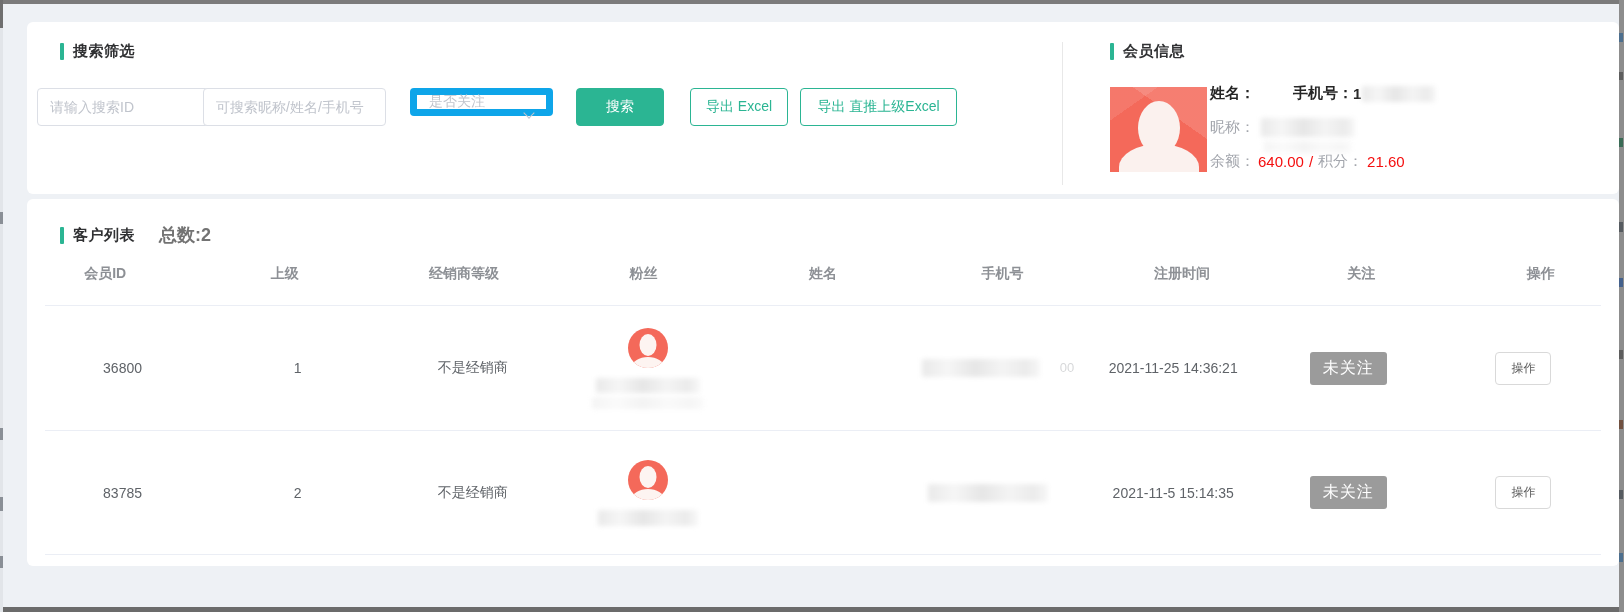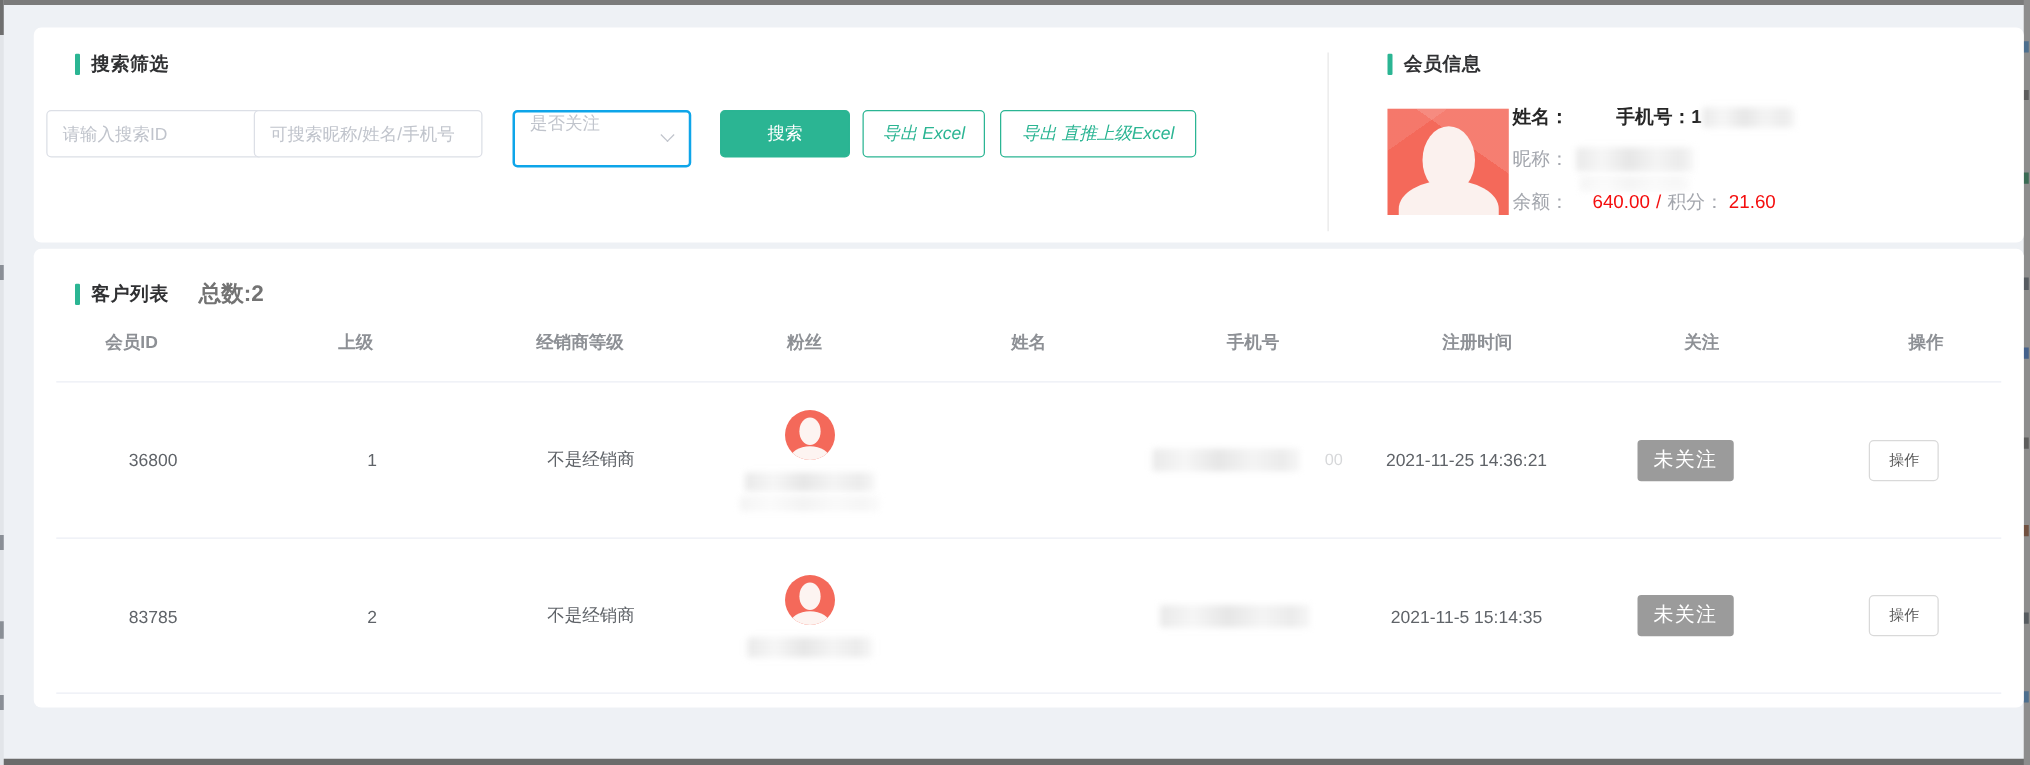--- a/index.html
+++ b/index.html
@@ -22,31 +22,31 @@
 
   .sec-title { position:absolute; display:flex; align-items:center; }
   .sec-bar { width:4px; height:17px; background:#2bb593; border-radius:1px; margin-right:9px; }
   .sec-text { font-size:15px; font-weight:bold; color:#303133; letter-spacing:0.5px; }
   .total { font-size:18px; font-weight:700; color:#737373; margin-left:24px; }
 
   
   .inp { position:absolute; top:66px; height:38px; border:1px solid #dcdfe6; border-radius:4px;
          background:#fff; font-size:14px; color:#606266; padding:0 12px; outline:none; }
   .inp::placeholder { color:#c0c4cc; }
-  .fake-select { position:absolute; top:66px; height:46px; border:2px solid #0ea5e9; border-radius:4px;
-         background:#fff; display:flex; align-items:flex-start; padding:0 12px; cursor:pointer; }
+  .fake-select { position:absolute; top:66px; height:28px; border:7px solid #0ea5e9; border-radius:4px;
+         background:#fff; display:flex; align-items:center; padding:0 12px; cursor:pointer; }
   .fake-select .ph { font-size:14px; color:#c0c4cc; }
   .chev { position:absolute; right:12px; top:14px; width:9px; height:9px; }
   .chev::before { content:""; position:absolute; left:0; top:0; width:7px; height:7px;
          border-right:1.5px solid #c0c4cc; border-bottom:1.5px solid #c0c4cc; transform:rotate(45deg); }
 
   .btn { position:absolute; top:66px; height:38px; border-radius:4px; font-size:14px; cursor:pointer;
          display:flex; align-items:center; justify-content:center; }
   .btn-primary { background:#2bb593; color:#ffffff; border:1px solid #2bb593; }
-  .btn-outline { background:#ffffff; color:#2bb593; border:1px solid #2bb593;font-style:italic; }
+  .btn-outline { background:#ffffff; color:#2bb593; border:1px solid #2bb593; }
 
   .vdivider { position:absolute; left:1035px; top:20px; width:1px; height:143px; background:#e8e8e8; }
 
   
   .m-avatar { position:absolute; left:1083px; top:65px; width:97px; height:85px; background:#f4695a; overflow:hidden; }
   .m-avatar .shade { position:absolute; inset:0;
       background:linear-gradient(215deg, rgba(255,255,255,0.14) 0 34%, rgba(0,0,0,0) 34%),
                  linear-gradient(145deg, rgba(255,255,255,0.10) 0 22%, rgba(0,0,0,0) 22%); }
   .m-avatar .head { position:absolute; left:50%; top:14px; transform:translateX(-50%);
       width:42px; height:54px; background:#fbf1ee; border-radius:50%; }
@@ -117,21 +117,21 @@
 
     <input class="inp" style="left: 10px; width: 174px;" value="" placeholder="请输入搜索ID">
 
     <input class="inp" style="left: 176px; width: 183px;" value="" placeholder="可搜索昵称/姓名/手机号">
 
     <div class="fake-select" style="left:383px; width:143px;">
       <span class="ph">是否关注</span>
       <span class="chev"></span>
     </div>
 
-    <button class="btn btn-primary" style="left:549px; width:104px;">搜索</button>
+    <button class="btn btn-primary" style="left:549px; width:88px;">搜索</button>
 
     <button class="btn btn-outline" style="left:663px; width:98px;">导出 Excel</button>
 
     <button class="btn btn-outline" style="left:773px; width:157px;">导出 直推上级Excel</button>
 
     <div class="vdivider"></div>
 
     <div class="sec-title" style="left:1083px; top:20px;">
       <span class="sec-bar"></span>
       <span class="sec-text">会员信息</span>
@@ -151,21 +151,21 @@
     </div>
 
     <div class="m-line" style="top:96px;">
       <span class="m-gray">昵称：</span>
       <span class="blur" style="width:94px;height:19px;margin-left:6px;"></span>
     </div>
     <span class="blur" style="position:absolute;left:1237px;top:119px;width:88px;height:12px;opacity:0.45;"></span>
 
     <div class="m-line" style="top:130px;">
       <span class="m-gray">余额：</span>
-      <span class="m-red" style="margin-left:19px;">640.00</span>
+      <span class="m-red" style="margin-left:3px;">640.00</span>
       <span class="m-red" style="margin:0 5px;">/</span>
       <span class="m-gray">积分：</span>
       <span class="m-red" style="margin-left:4px;">21.60</span>
     </div>
   </div>
 
   <div class="card card2">
 
     <div class="sec-title" style="left:33px; top:24px;">
       <span class="sec-bar"></span>

